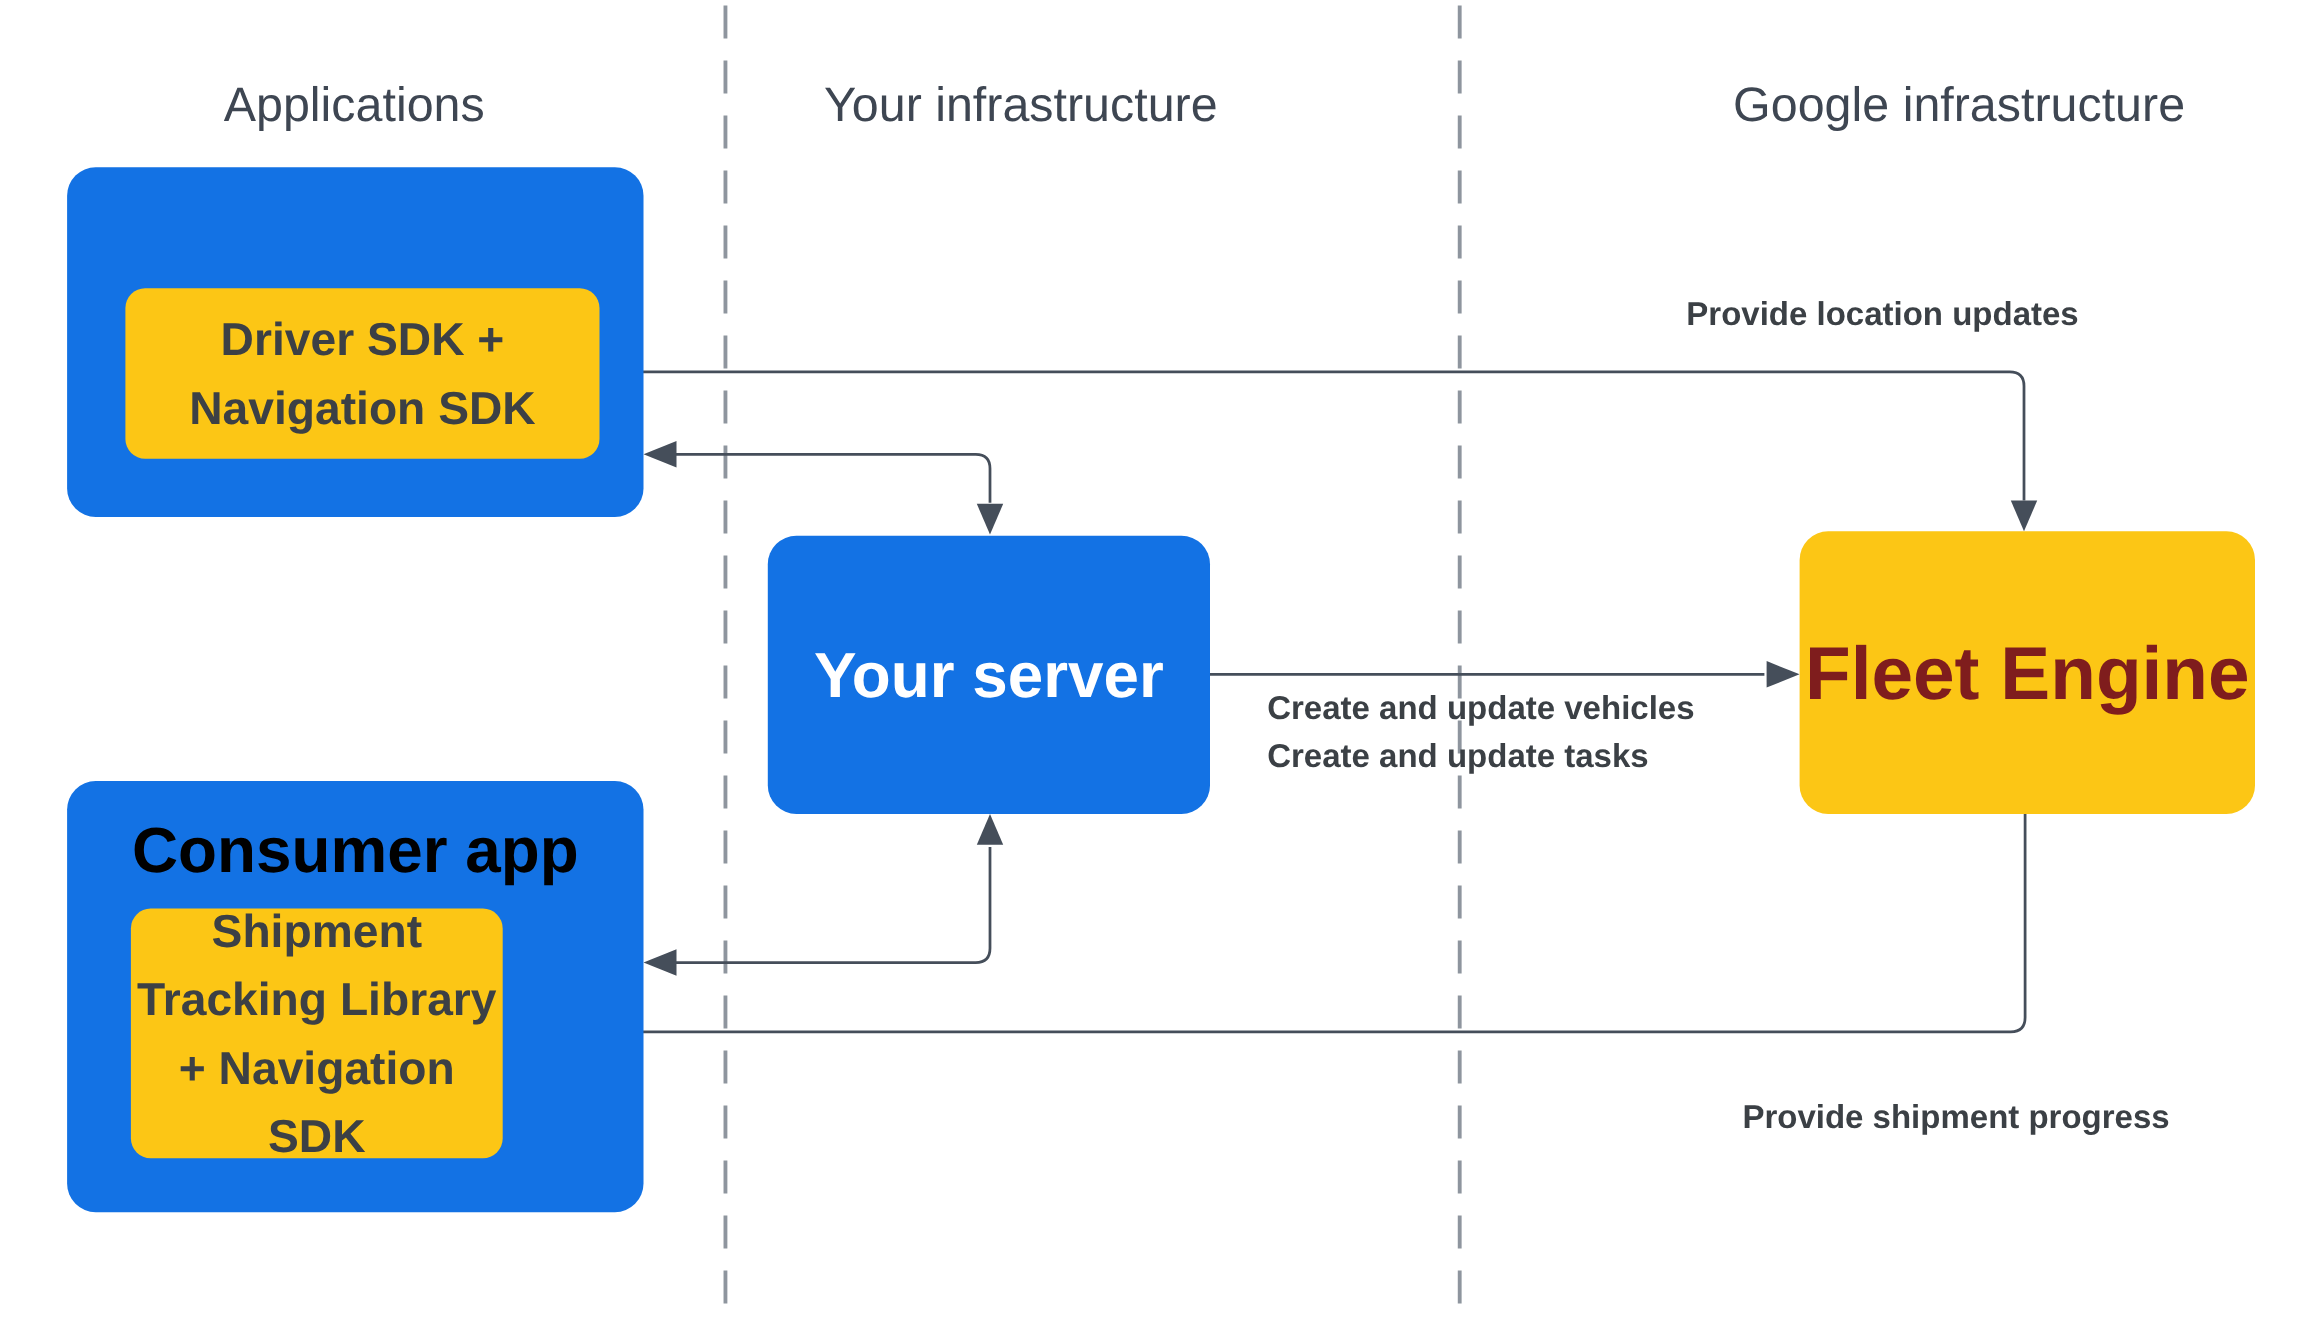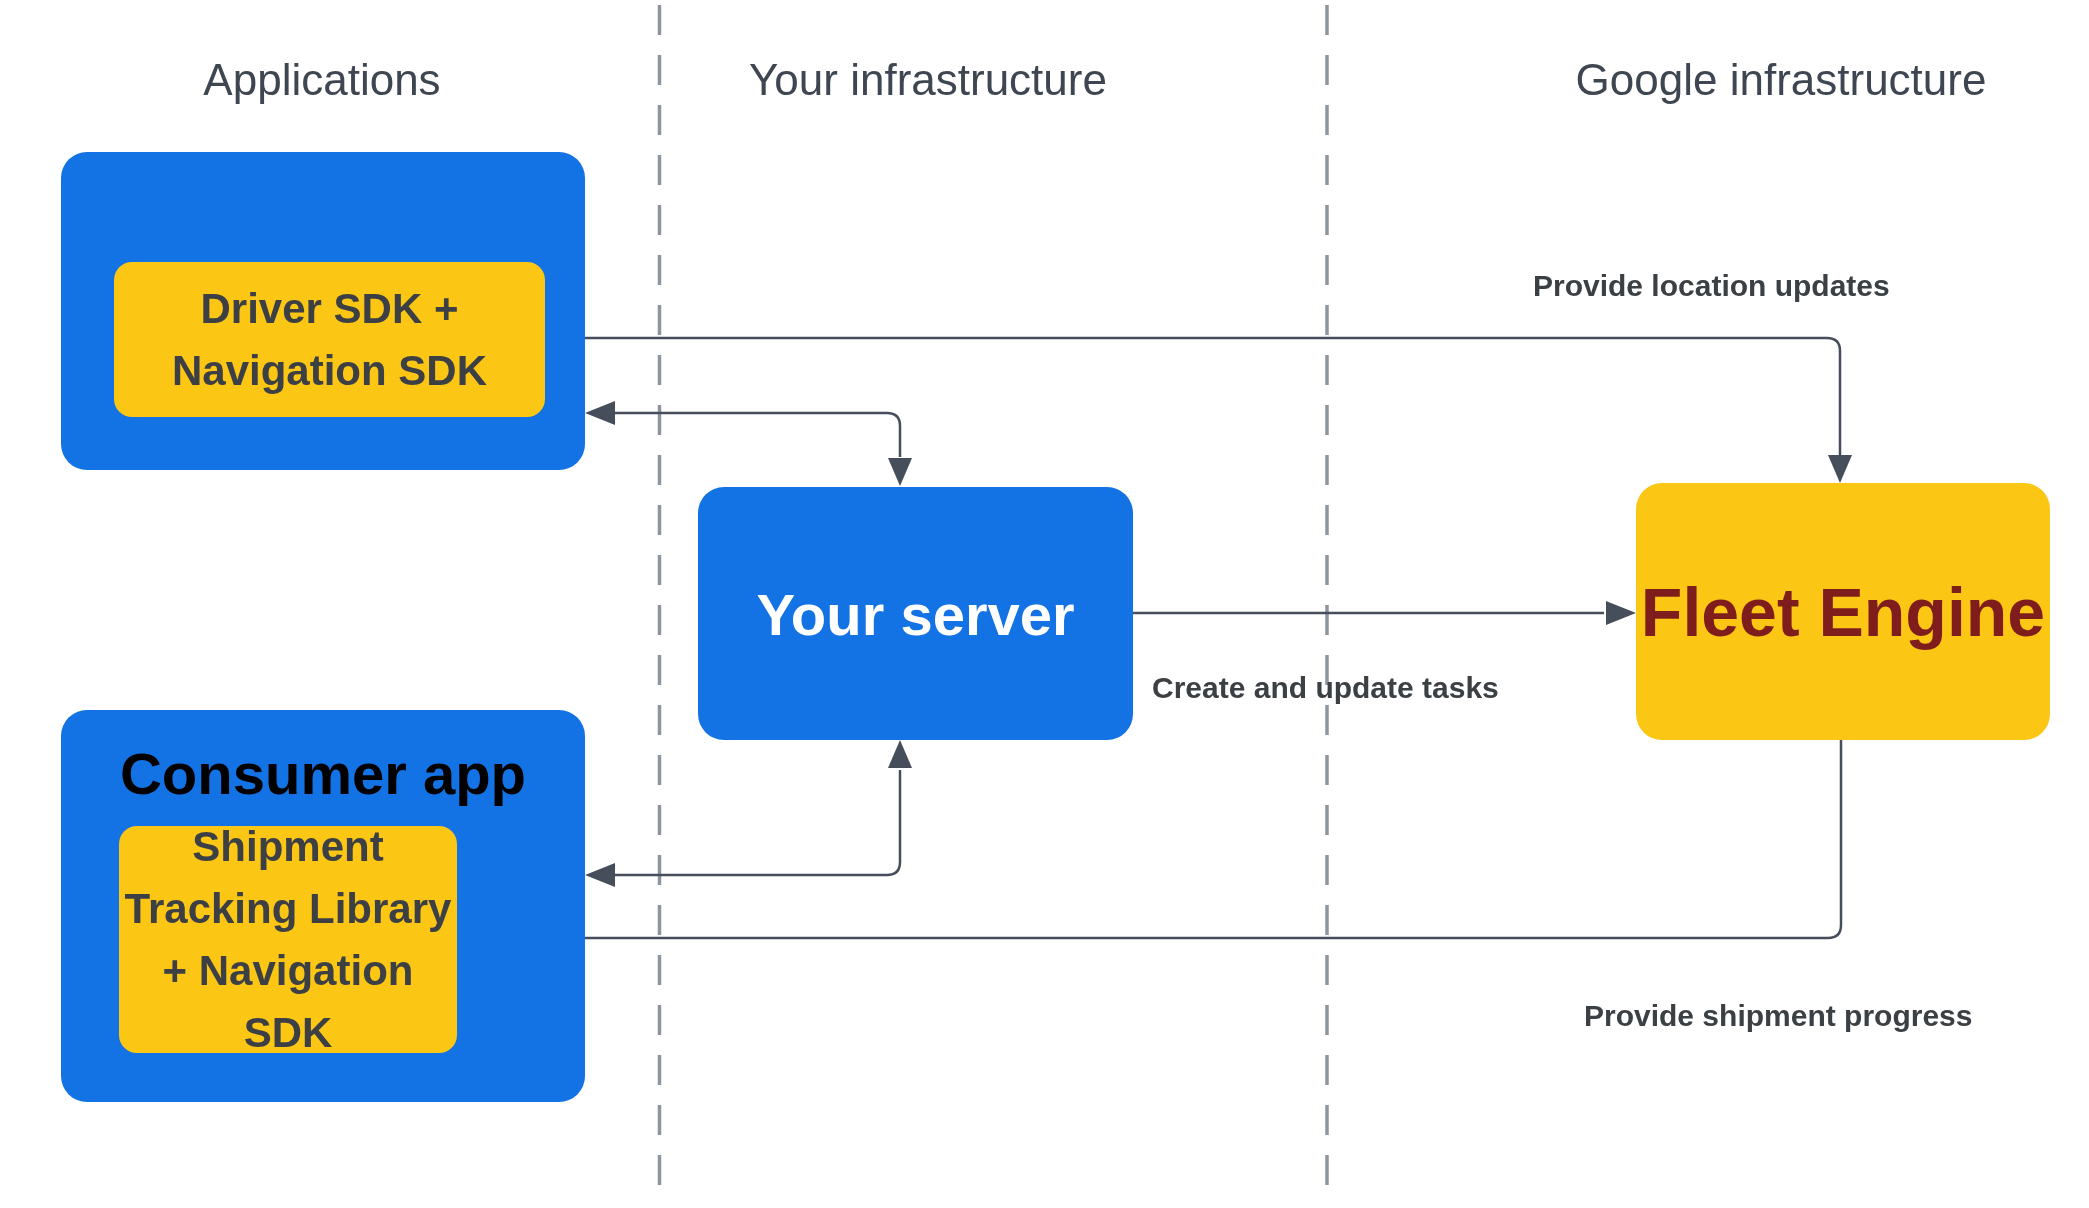--- a/index.html
+++ b/index.html
@@ -10,20 +10,21 @@
     font-family:"Liberation Sans", sans-serif;
     overflow:hidden;
   }
   .col-header{
     position:absolute;
     transform:translate(-50%,-50%);
     font-size:44px;
     font-weight:400;
     color:#3e4652;
     white-space:nowrap;
+    margin-top:16px;
   }
   .node{
     position:absolute;
     box-sizing:border-box;
   }
   .blue-node{
     background:#1372e4;
     border-radius:26px;
   }
   .yellow-node{
@@ -122,30 +123,30 @@
     <div class="node-title" style="top:30px;">Consumer app</div>
     <div class="node yellow-node" style="left:58px;top:116px;width:338px;height:227px;">
       <div class="inner-label">
         <span>Shipment</span><br>
         <span>Tracking Library</span><br>
         <span>+ Navigation SDK</span>
       </div>
     </div>
   </div>
 
-  <div class="node blue-node" style="left:698px;top:487px;width:435px;height:253px;">
+  <div class="node blue-node" style="left:698px;top:487px;width:402px;height:253px;">
     <div class="center-label your-server-label">Your server</div>
   </div>
 
   <div class="node yellow-node" style="left:1636px;top:483px;width:414px;height:257px;border-radius:26px;">
     <div class="center-label fleet-engine-label">Fleet Engine</div>
   </div>
 
   <div class="edge-label" id="edge-label-location">Provide location updates</div>
 
   <div class="edge-label" id="edge-label-create">
-    <br>
+    <span>Create and update vehicles</span><br>
     <span>Create and update tasks</span>
   </div>
 
   <div class="edge-label" id="edge-label-shipment">Provide shipment progress</div>
 
 </div>
 
 </body></html>

